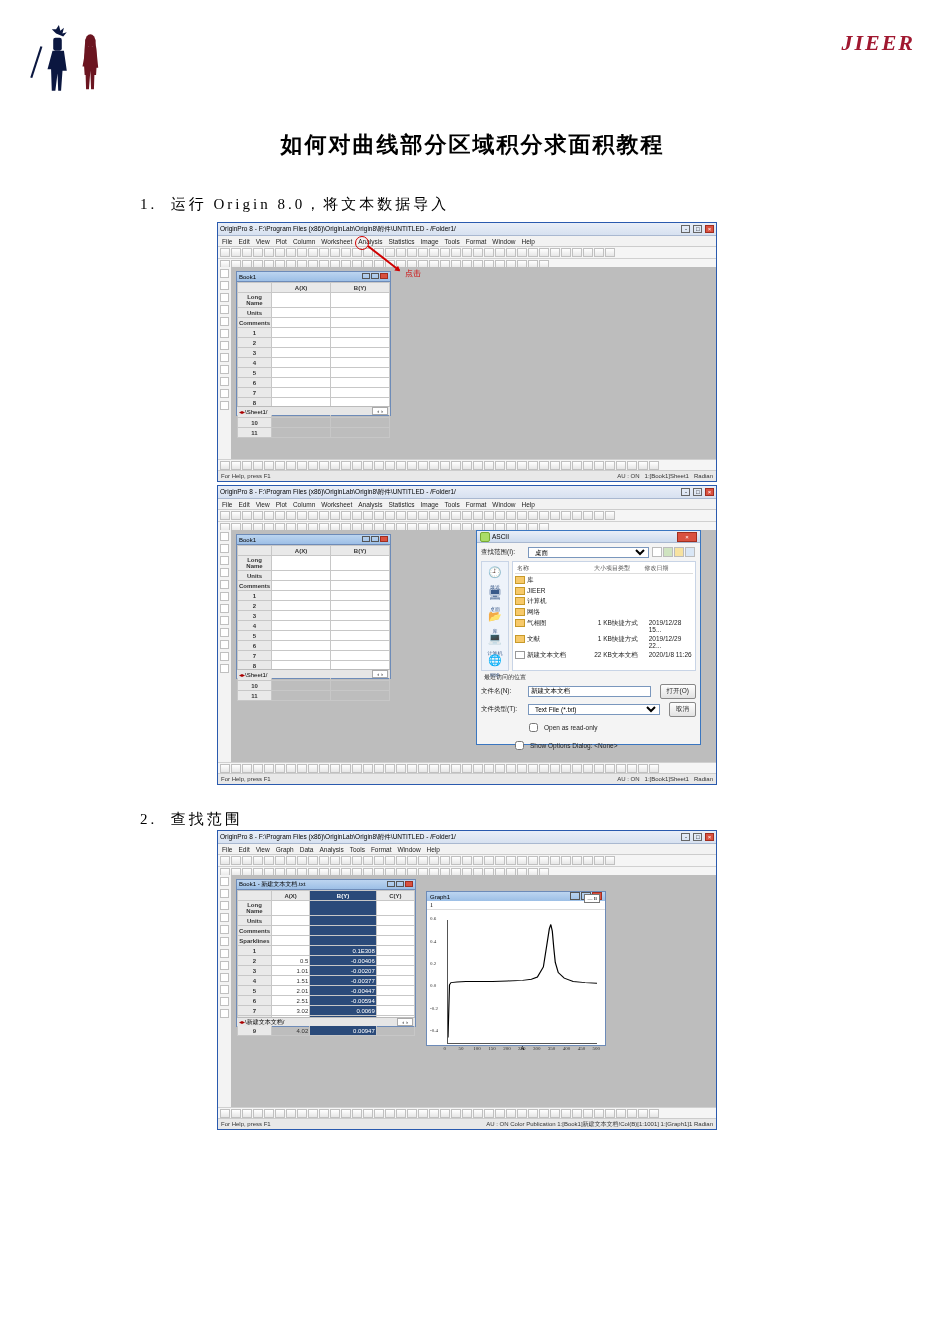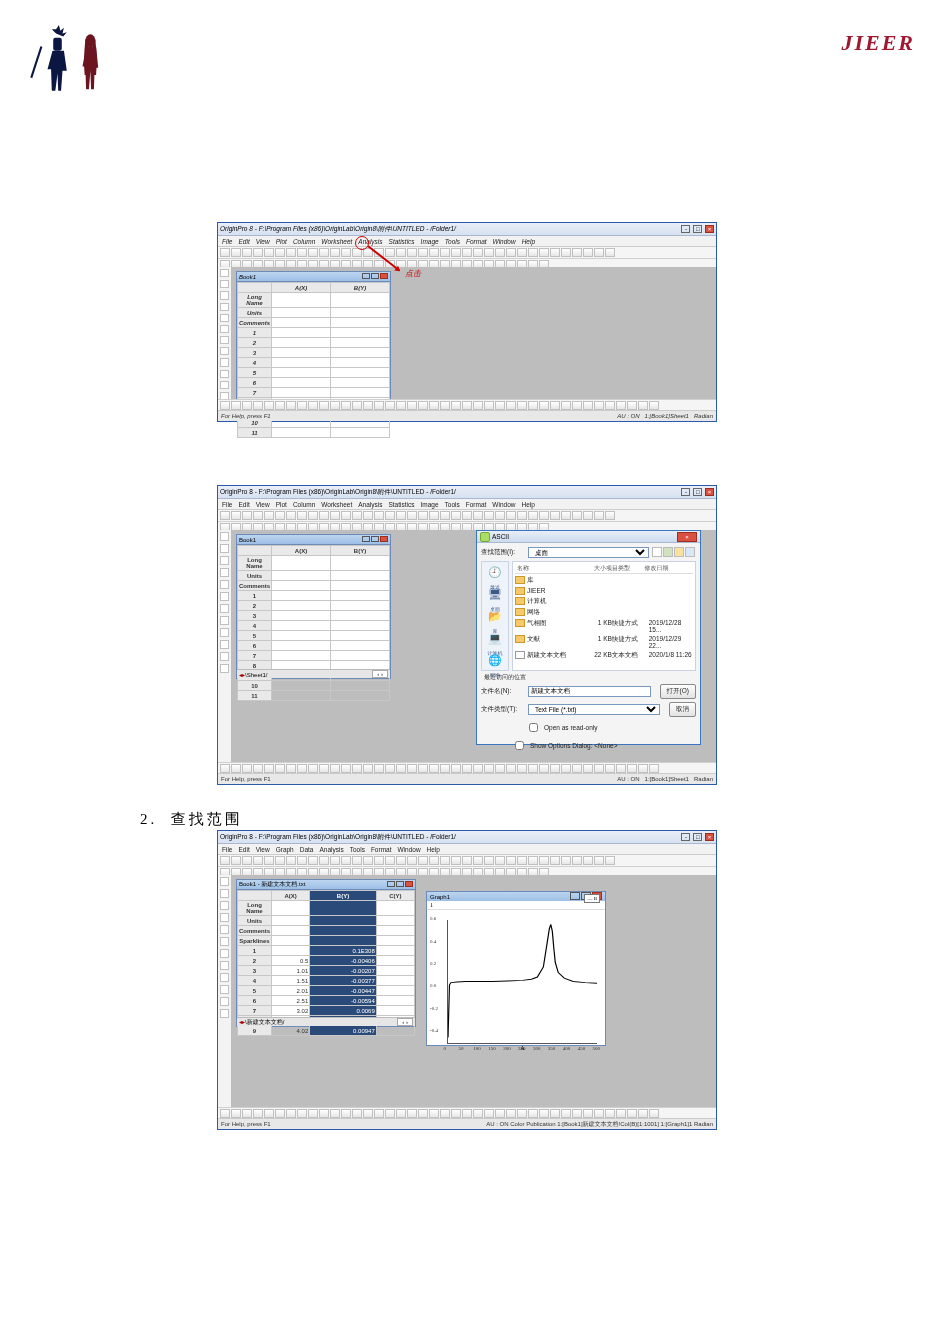--- a/index.html
+++ b/index.html
@@ -54,24 +54,23 @@
   .step2 { top: 810px; letter-spacing: 3px; }
   .ss {
     position: absolute;
     box-sizing: border-box;
   }
   
   .ss1 {
     left: 217px;
     top: 222px;
     width: 500px;
-    height: 200px;
+    height: 260px;
     border: 1px solid #2a5aae;
     background: #7dd3fc;
-    font-style: italic;
   }
   
   .ss2 {
     left: 217px;
     top: 485px;
     width: 500px;
     height: 300px;
     border: 1px solid #2a5aae;
     background: #bdbdbd;
   }
@@ -293,21 +292,26 @@
       <g fill="#6b1520">
         <ellipse cx="78" cy="22" rx="7" ry="9"></ellipse>
         <path d="M71 20 q-3 30 -1 50 l4 0 q-1 -30 2 -50 z"></path>
         <path d="M85 20 q3 30 1 50 l-4 0 q1 -30 -2 -50 z"></path>
         <path d="M72 30 h14 l3 30 h-5 l-1 30 h-4 l-1 -26 l-2 26 h-4 l-1 -32 h-4 z"></path>
       </g>
     </svg>
   </div>
   <div class="logo-right">JIEER</div>
 
-
+  <div class="title">如何对曲线部分区域积分求面积教程</div>
+
+  <div class="step step1">
+    <span>1.</span>
+    &nbsp;<span>运行 Origin 8.0，将文本数据导入</span>
+  </div>
 
   <div class="ss ss1">
     <div class="titlebar">
       <span>OriginPro 8 - F:\Program Files (x86)\OriginLab\Origin8\附件\UNTITLED - /Folder1/</span>
       <span class="win-btns">
         <span>-</span>
         <span>□</span>
         <span class="cl">×</span>
       </span>
     </div>

